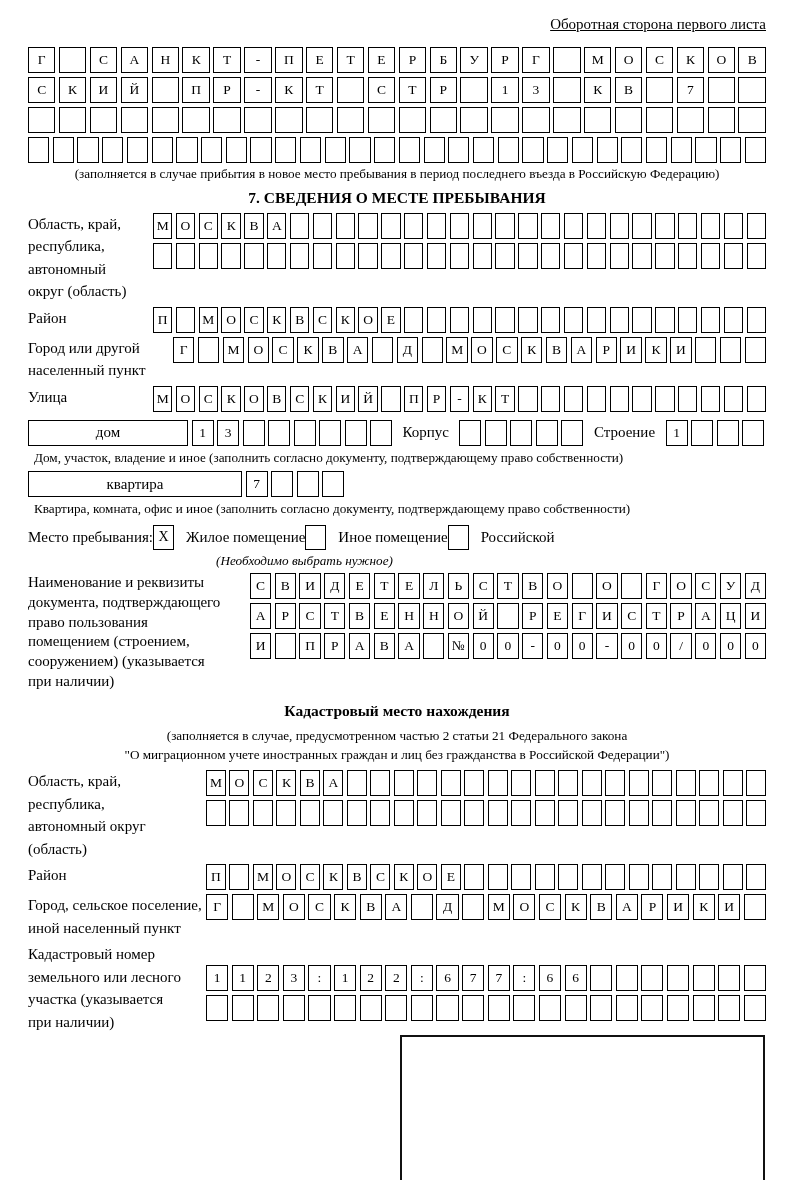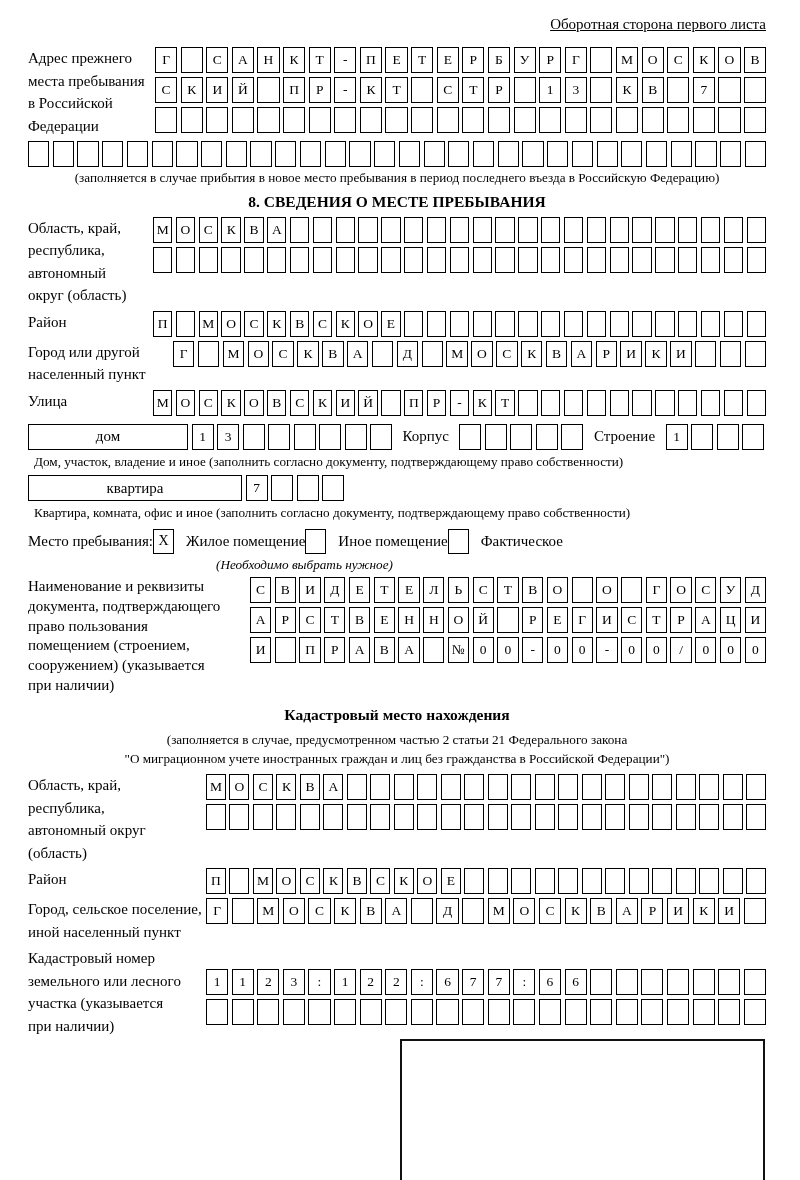--- a/index.html
+++ b/index.html
@@ -70,24 +70,20 @@
   #fact-region .label-col, #fact-district .label-col, #fact-city .label-col, #fact-cad .label-col { width: 178px; }
   #fact-cad .rows-col { margin-top: 22px; }
   #stamp-wrap { margin-top: 2px; }
 </style>
 </head>
 <body>
 
 <div class="hdr-note">Оборотная сторона первого листа</div>
 
 <div class="flexrow" id="sec1">
-  <div class="label-col">Адрес прежнего
-места пребывания
-в Российской
-Федерации</div>
   <div class="rows-col">
     <div class="cellrow">
         <span class="cell">Г</span>
         <span class="cell"></span>
         <span class="cell">С</span>
         <span class="cell">А</span>
         <span class="cell">Н</span>
         <span class="cell">К</span>
         <span class="cell">Т</span>
         <span class="cell">-</span>
@@ -189,21 +185,21 @@
     <span class="cell"></span>
     <span class="cell"></span>
     <span class="cell"></span>
     <span class="cell"></span>
     <span class="cell"></span>
     <span class="cell"></span>
     <span class="cell"></span>
   </div>
 <div class="caption center" id="sec1-cap">(заполняется в случае прибытия в новое место пребывания в период последнего въезда в Российскую Федерацию)</div>
 
-<div class="sec-title">8. СВЕДЕНИЯ О МЕСТЕ ПРЕБЫВАНИЯ</div>
+<div class="sec-title">7. СВЕДЕНИЯ О МЕСТЕ ПРЕБЫВАНИЯ</div>
 
 <div class="flexrow mt6" id="sec2-region">
   <div class="label-col">Область, край,
 республика,
 автономный
 округ (область)</div>
   <div class="rows-col">
     <div class="cellrow">
         <span class="cell">М</span>
         <span class="cell">О</span>
@@ -414,21 +410,21 @@
   <span class="opt">
     <span class="chkbox">X</span>
     <span>Жилое помещение</span>
   </span>
   <span class="opt">
     <span class="chkbox"></span>
     <span>Иное помещение</span>
   </span>
   <span class="opt">
     <span class="chkbox"></span>
-    <span>Фактическое</span>
+    <span>Российской</span>
   </span>
 </div>
 <div class="caption" id="stay-note">(Необходимо выбрать нужное)</div>
 
 <div class="flexrow" id="doc-block">
   <div class="label-col">Наименование и реквизиты
 документа, подтверждающего
 право пользования
 помещением (строением,
 сооружением) (указывается

